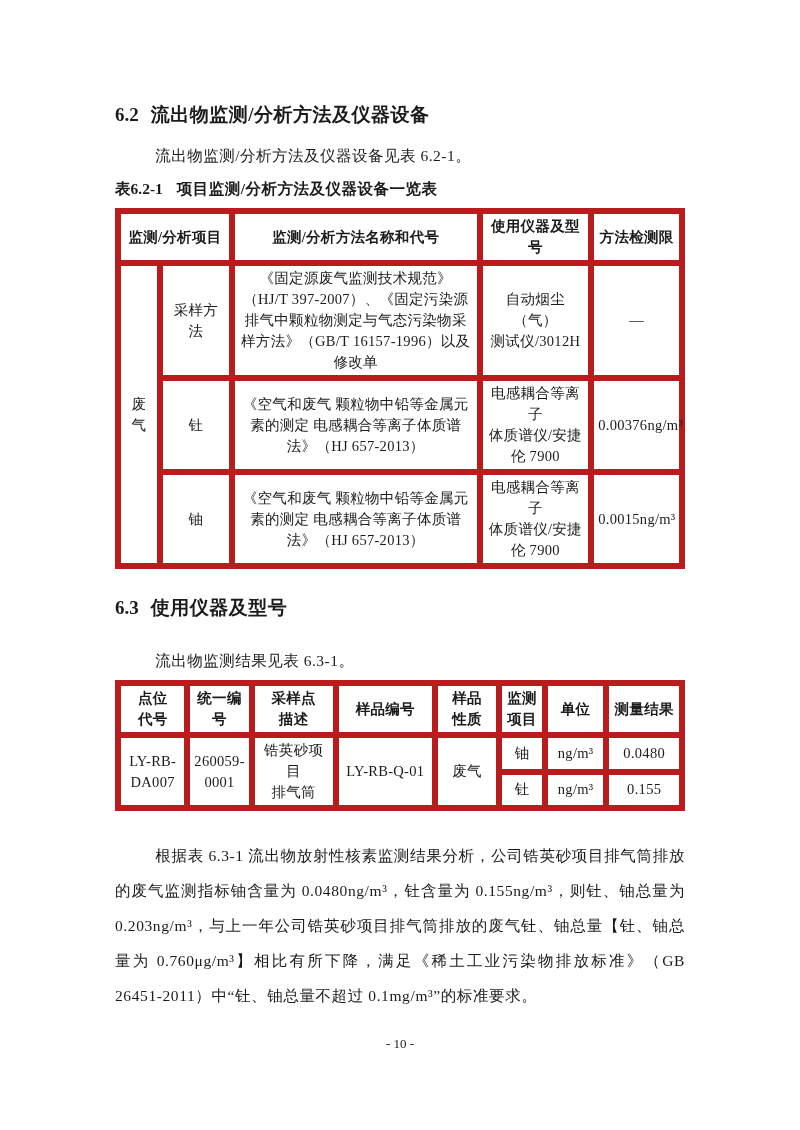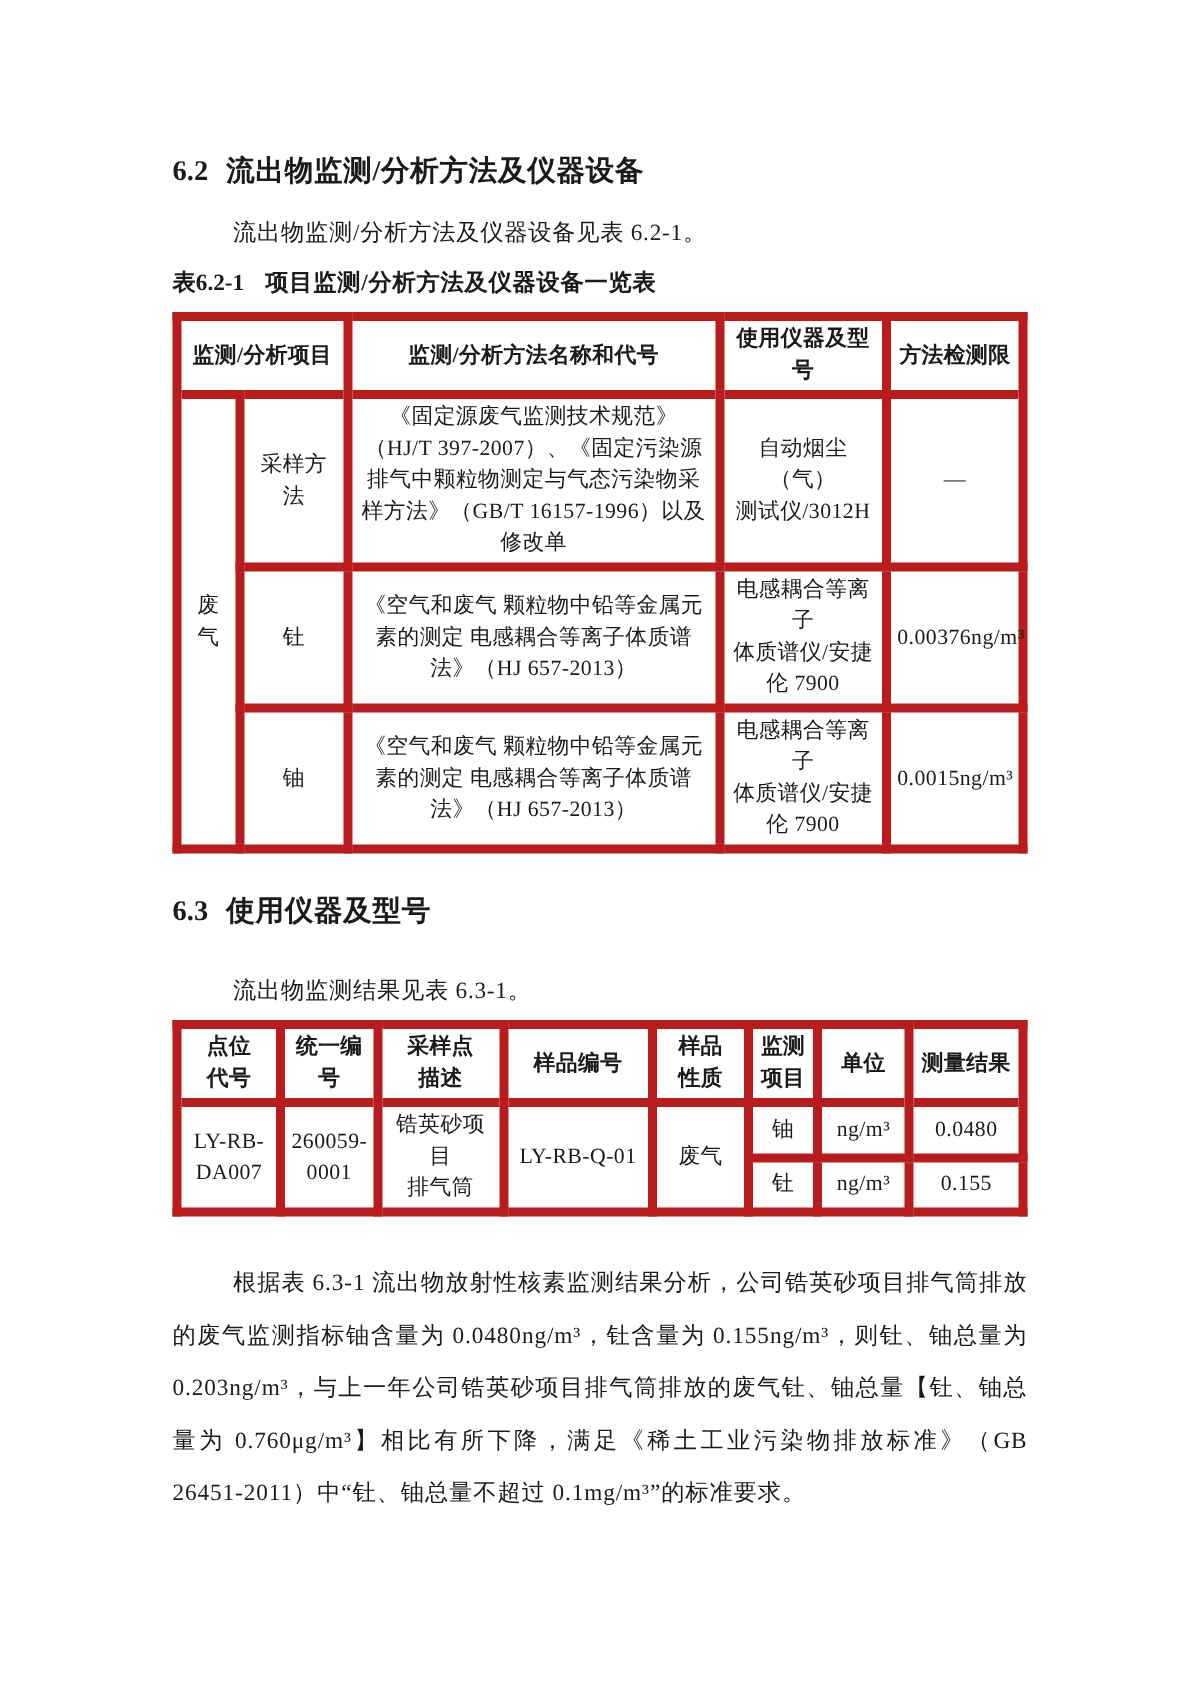--- a/index.html
+++ b/index.html
@@ -208,13 +208,14 @@
           <td>0.155</td>
         </tr>
       </tbody>
     </table>
 
 
     <p class="para-64">根据表 6.3-1 流出物放射性核素监测结果分析，公司锆英砂项目排气筒排放的废气监测指标铀含量为 0.0480ng/m³，钍含量为 0.155ng/m³，则钍、铀总量为 0.203ng/m³，与上一年公司锆英砂项目排气筒排放的废气钍、铀总量【钍、铀总量为 0.760μg/m³】相比有所下降，满足《稀土工业污染物排放标准》（GB 26451-2011）中“钍、铀总量不超过 0.1mg/m³”的标准要求。</p>
 
   </div>
 
+  <div class="page-footer">- 10 -</div>
 </div>
 
 </body></html>

